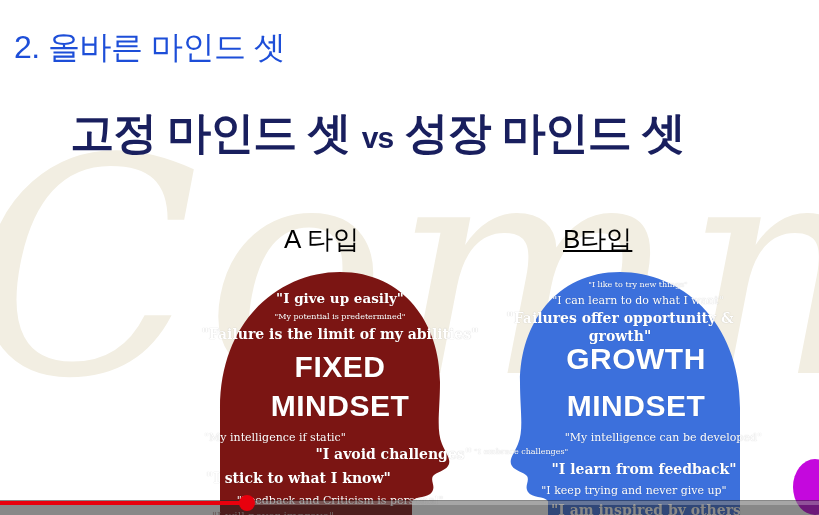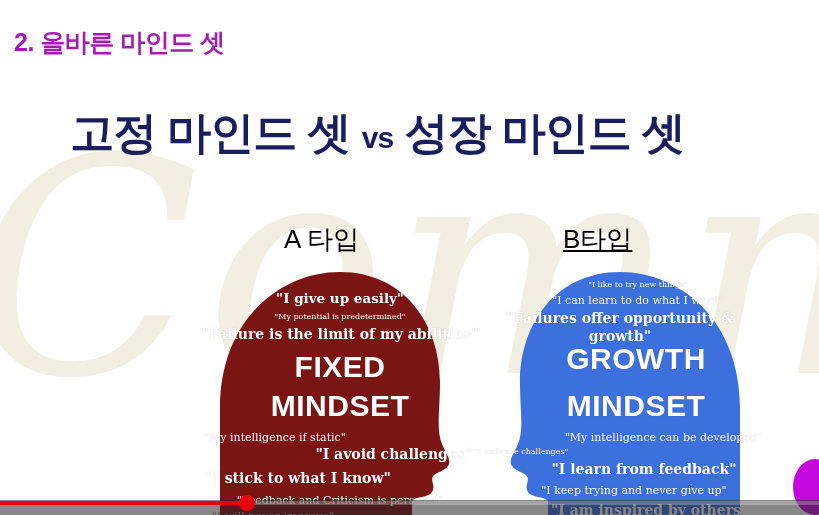--- a/index.html
+++ b/index.html
@@ -33,23 +33,23 @@
     line-height: 1;
     user-select: none;
     pointer-events: none;
   }
 
   
   .section-number {
     position: absolute;
     left: 14px;
     top: 26px;
-    font-size: 25px;
-    font-weight: 700;
-    color: #a21caf;
+    font-size: 32px;
+    font-weight: 400;
+    color: #1d4ed8;
     letter-spacing: -0.5px;
     white-space: nowrap;
   }
   .main-title {
     position: absolute;
     left: 0;
     top: 104px;
     width: 755px;
     text-align: center;
     font-size: 44px;

